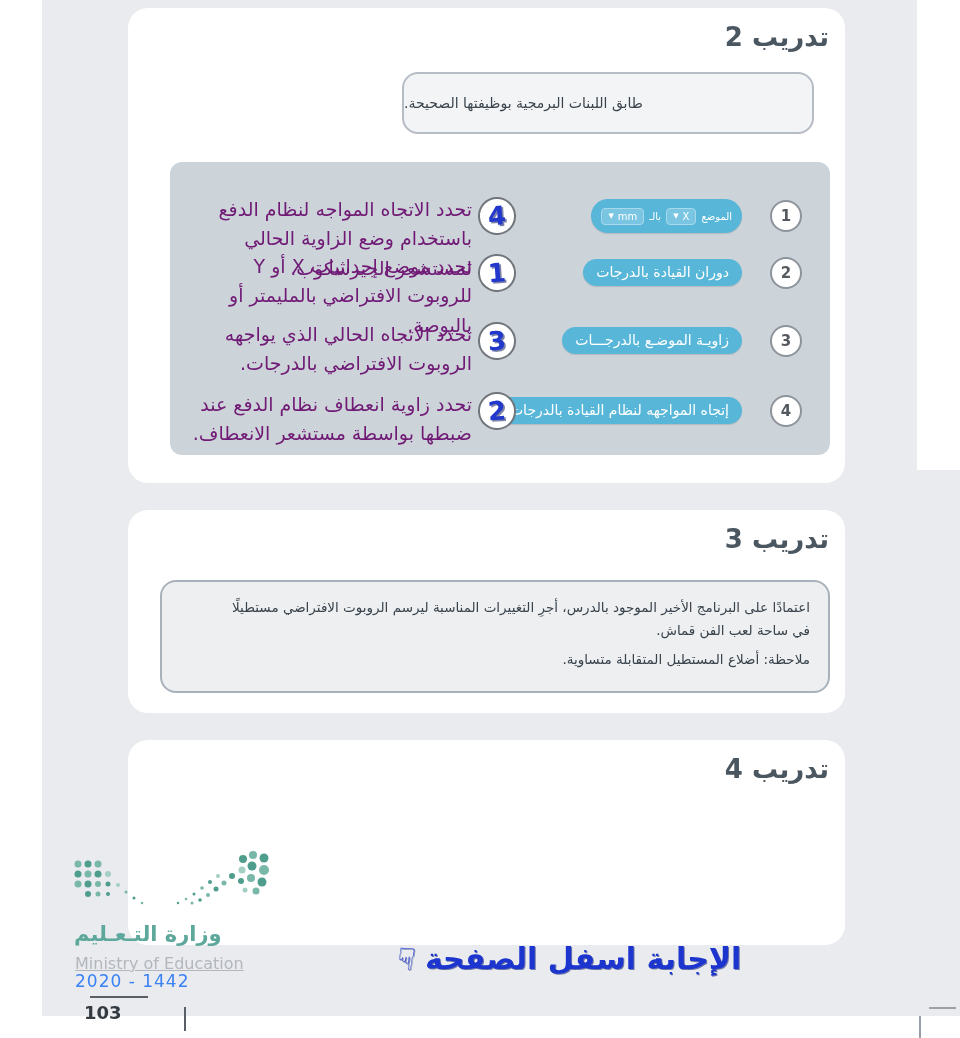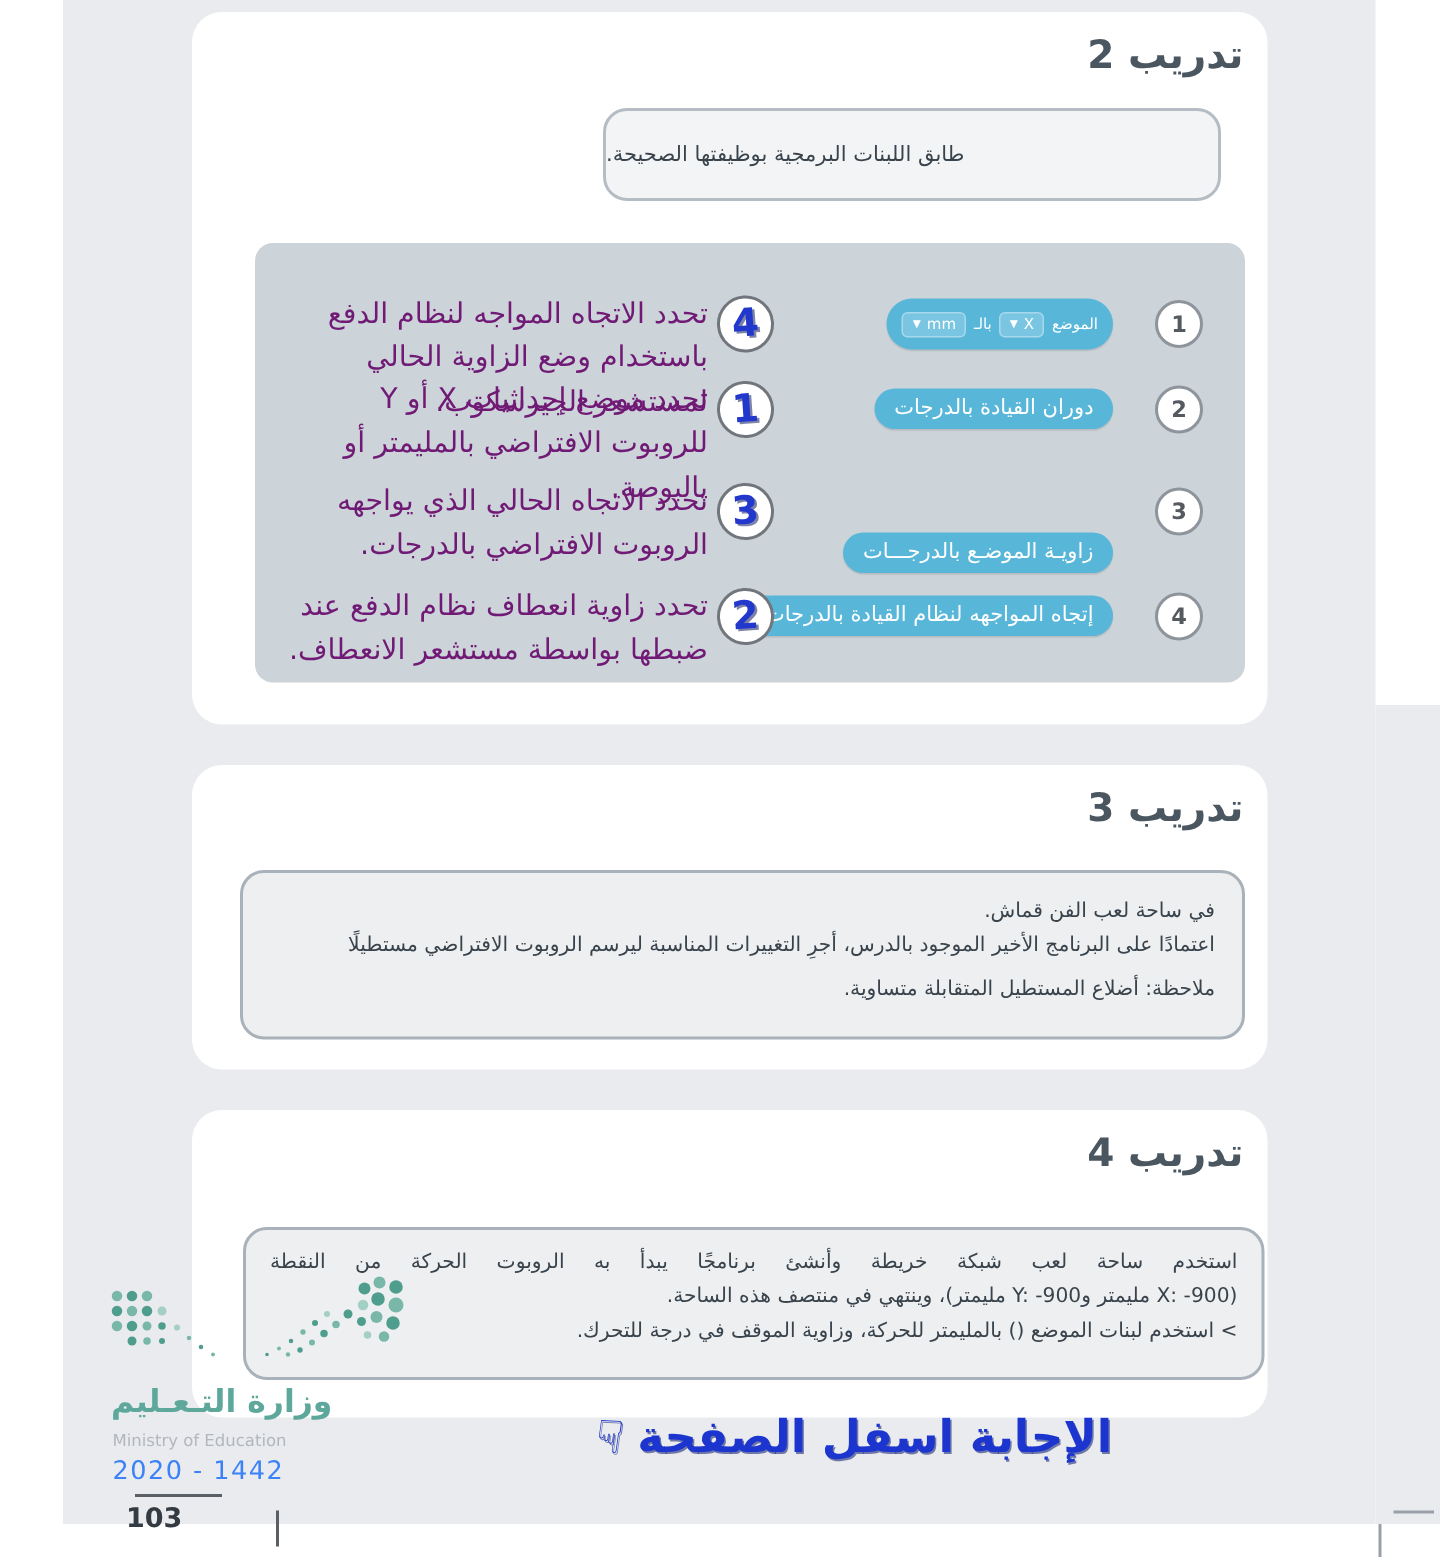--- a/index.html
+++ b/index.html
@@ -70,21 +70,21 @@
     background:#edeff1;border:2px solid #a9b2ba;border-radius:16px;
     direction:rtl;color:#39434c;font-size:13.5px;line-height:1.7;
     box-sizing:border-box;
   }
   .inst-box-ex3{left:32px;top:70px;width:670px;height:113px;padding:14px 18px 10px 18px;text-align:right;}
   .inst-box-ex4{left:34px;top:78px;width:681px;height:102px;padding:10px 16px 8px 16px;text-align:right;}
   .justify-line{text-align:justify;text-align-last:justify;}
   .note-line{margin-top:6px;}
   
   .ministry-ar{left:74px;top:922px;width:160px;color:#5da89b;font-size:21px;font-weight:bold;direction:rtl;text-align:left;}
-  .ministry-en{left:75px;top:954px;color:#b3b7bd;font-size:11px;}
+  .ministry-en{left:75px;top:954px;color:#b3b7bd;font-size:16px;text-decoration:underline;}
   .page-num{left:84px;top:1002px;color:#333a41;font-size:18px;font-weight:bold;}
   .years{left:75px;top:971px;color:#3b82f6;font-size:17px;letter-spacing:1px;}
   .answer-note{
     left:383px;top:941px;width:372px;direction:rtl;
     display:flex;align-items:center;justify-content:center;gap:10px;
     color:#1c35cf;font-size:30px;font-weight:bold;
     text-shadow:1px 1px 0 rgba(10,24,110,0.55);
   }
   .answer-note .hand{font-size:30px;transform:rotate(8deg);}
   
@@ -126,51 +126,46 @@
 
     <div>
       <div class="num-circle" style="top:95px;">2</div>
       <div class="block-pill" style="top:97px;">دوران القيادة بالدرجات</div>
       <div class="ans-circle" style="top:92px;">1</div>
       <div class="desc" style="top:90px;">تحدد موضع إحداثيات X أو Y للروبوت الافتراضي بالمليمتر أو بالبوصة.</div>
     </div>
 
     <div>
       <div class="num-circle" style="top:163px;">3</div>
-      <div class="block-pill" style="top:165px;margin-top:28px;">زاويـة الموضـع بالدرجـــات</div>
+      <div class="block-pill" style="top:165px;">زاويـة الموضـع بالدرجـــات</div>
       <div class="ans-circle" style="top:160px;">3</div>
       <div class="desc" style="top:158px;">تحدد الاتجاه الحالي الذي يواجهه الروبوت الافتراضي بالدرجات.</div>
     </div>
 
     <div>
       <div class="num-circle" style="top:233px;">4</div>
       <div class="block-pill" style="top:235px;">إتجاه المواجهه لنظام القيادة بالدرجات</div>
       <div class="ans-circle" style="top:230px;">2</div>
       <div class="desc" style="top:228px;">تحدد زاوية انعطاف نظام الدفع عند ضبطها بواسطة مستشعر الانعطاف.</div>
     </div>
 
   </div>
 </div>
 
 <div class="abs card card-ex3">
   <div class="heading">تدريب 3</div>
   <div class="abs inst-box inst-box-ex3">
+    <div>اعتمادًا على البرنامج الأخير الموجود بالدرس، أجرِ التغييرات المناسبة ليرسم الروبوت الافتراضي مستطيلًا</div>
     <div>في ساحة لعب الفن قماش.</div>
-    <div>اعتمادًا على البرنامج الأخير الموجود بالدرس، أجرِ التغييرات المناسبة ليرسم الروبوت الافتراضي مستطيلًا</div>
     <div class="note-line">ملاحظة: أضلاع المستطيل المتقابلة متساوية.</div>
   </div>
 </div>
 
 <div class="abs card card-ex4">
   <div class="heading">تدريب 4</div>
-  <div class="abs inst-box inst-box-ex4">
-    <div class="justify-line">استخدم ساحة لعب شبكة خريطة وأنشئ برنامجًا يبدأ به الروبوت الحركة من النقطة</div>
-    <div>(X: -900 مليمتر وY: -900 مليمتر)، وينتهي في منتصف هذه الساحة.</div>
-    <div>&gt; استخدم لبنات الموضع () بالمليمتر للحركة، وزاوية الموقف في درجة للتحرك.</div>
-  </div>
 </div>
 
 <svg class="abs" style="left:68px;top:848px;" width="215" height="62" viewBox="0 0 215 62">
 
   <circle cx="196" cy="10" r="4.5" fill="#4f9e8d"></circle>
     <circle cx="185" cy="7" r="4" fill="#79b8a9"></circle>
   <circle cx="175" cy="11" r="4" fill="#4f9e8d"></circle>
     <circle cx="196" cy="22" r="5" fill="#79b8a9"></circle>
   <circle cx="184" cy="18" r="4.5" fill="#4f9e8d"></circle>
     <circle cx="174" cy="22" r="3.5" fill="#a3cfc4"></circle>

